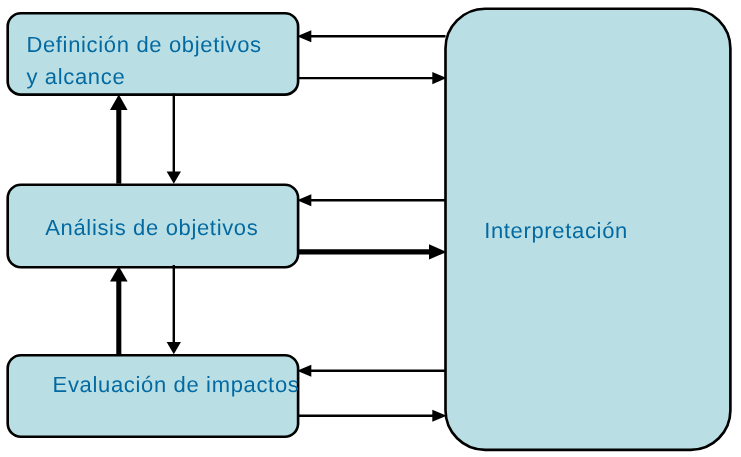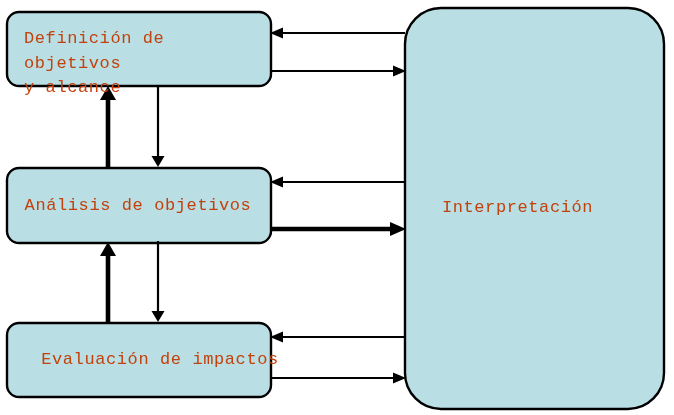--- a/index.html
+++ b/index.html
@@ -15,23 +15,23 @@
     overflow: hidden;
     font-family: "Liberation Sans", sans-serif;
   }
   #canvas svg {
     position: absolute;
     left: 0;
     top: 0;
   }
   .node-label {
     position: absolute;
-    font-family: Liberation Mono, monospace;
-    font-size: 17px;
-    color: #c2410c;
+    font-family: Liberation Sans, sans-serif;
+    font-size: 20px;
+    color: #0369a1;
     letter-spacing: 0.6px;
     line-height: 1.45;
     white-space: pre-line;
     pointer-events: none;
   }
   .label-left {
     text-align: left;
   }
   .label-center {
     text-align: center;
@@ -92,16 +92,16 @@
       </g>
       <g>
         <line x1="158" y1="241" x2="158" y2="313" stroke="#000000" stroke-width="2.2"></line>
         <polygon points="158,322 151.5,311 164.5,311" fill="#000000"></polygon>
       </g>
     </svg>
   <div id="labels">
       <div class="node-label label-left" style="left: 24px; top: 27px; width: 238px;">Definición de objetivos
 y alcance</div>
       <div class="node-label label-center" style="left: 6px; top: 194px; width: 264px;">Análisis de objetivos</div>
-      <div class="node-label label-center" style="left: 6px; top: 348px; width: 308px;">Evaluación de impactos</div>
-      <div class="node-label label-center" style="left: 404px; top: 196px; width: 227px;">Interpretación</div>
+      <div class="node-label label-center" style="left: 6px; top: 336px; width: 308px;">Evaluación de impactos</div>
+      <div class="node-label label-center" style="left: 392px; top: 196px; width: 227px;">Interpretación</div>
     </div>
 </div>
 
 </body></html>

